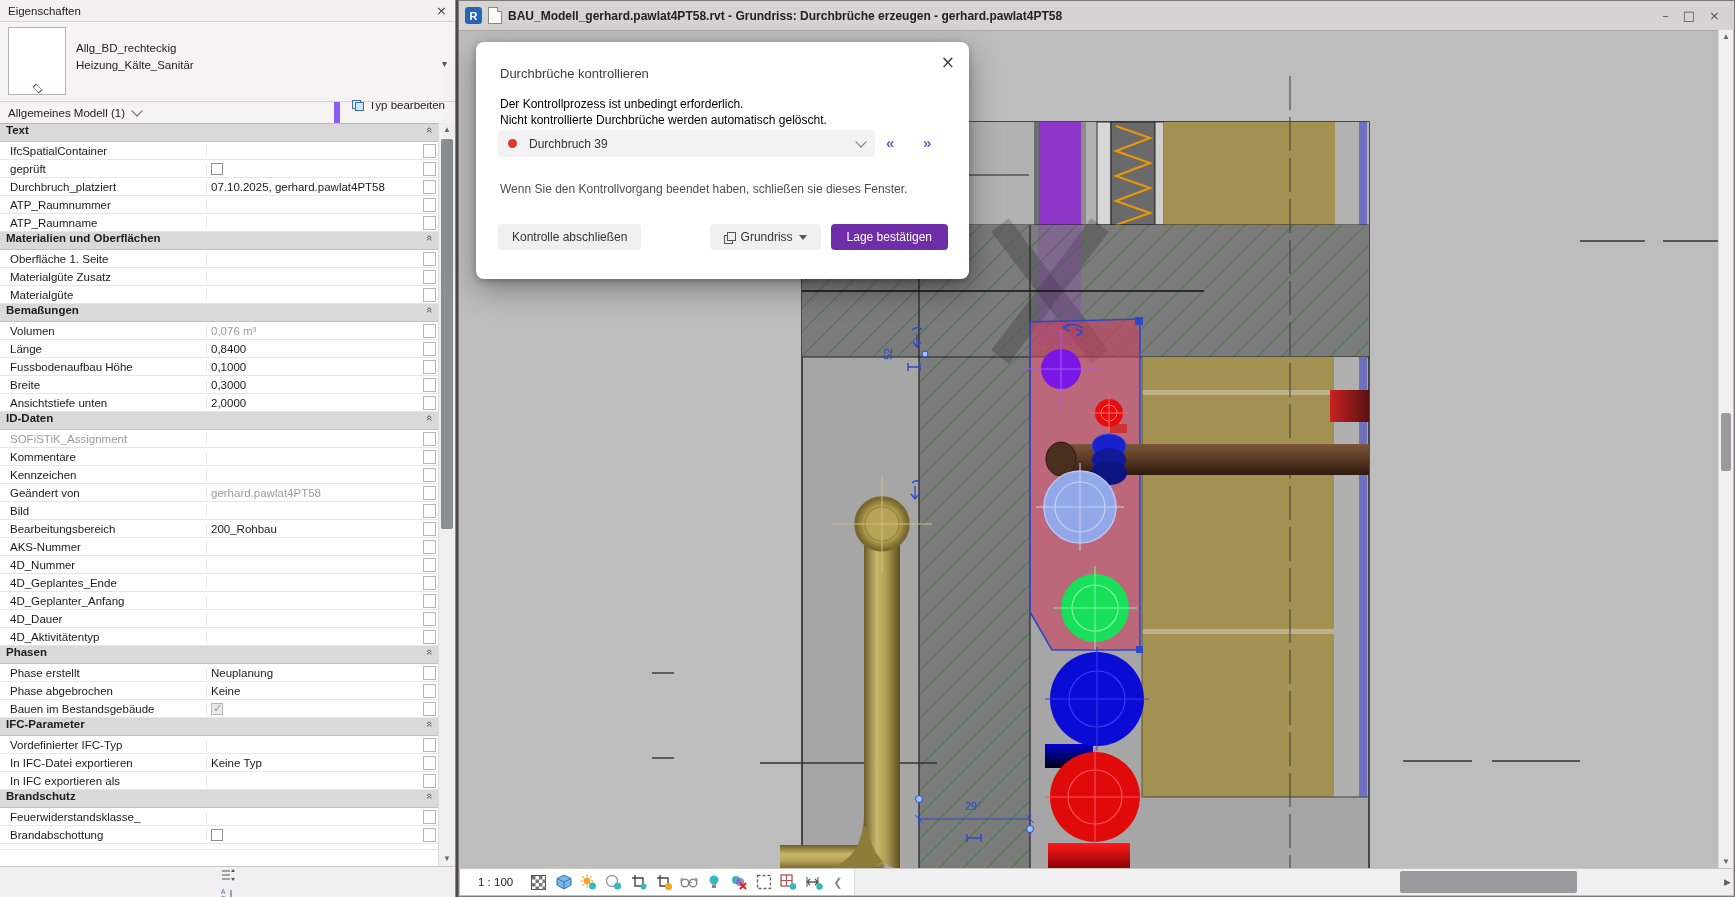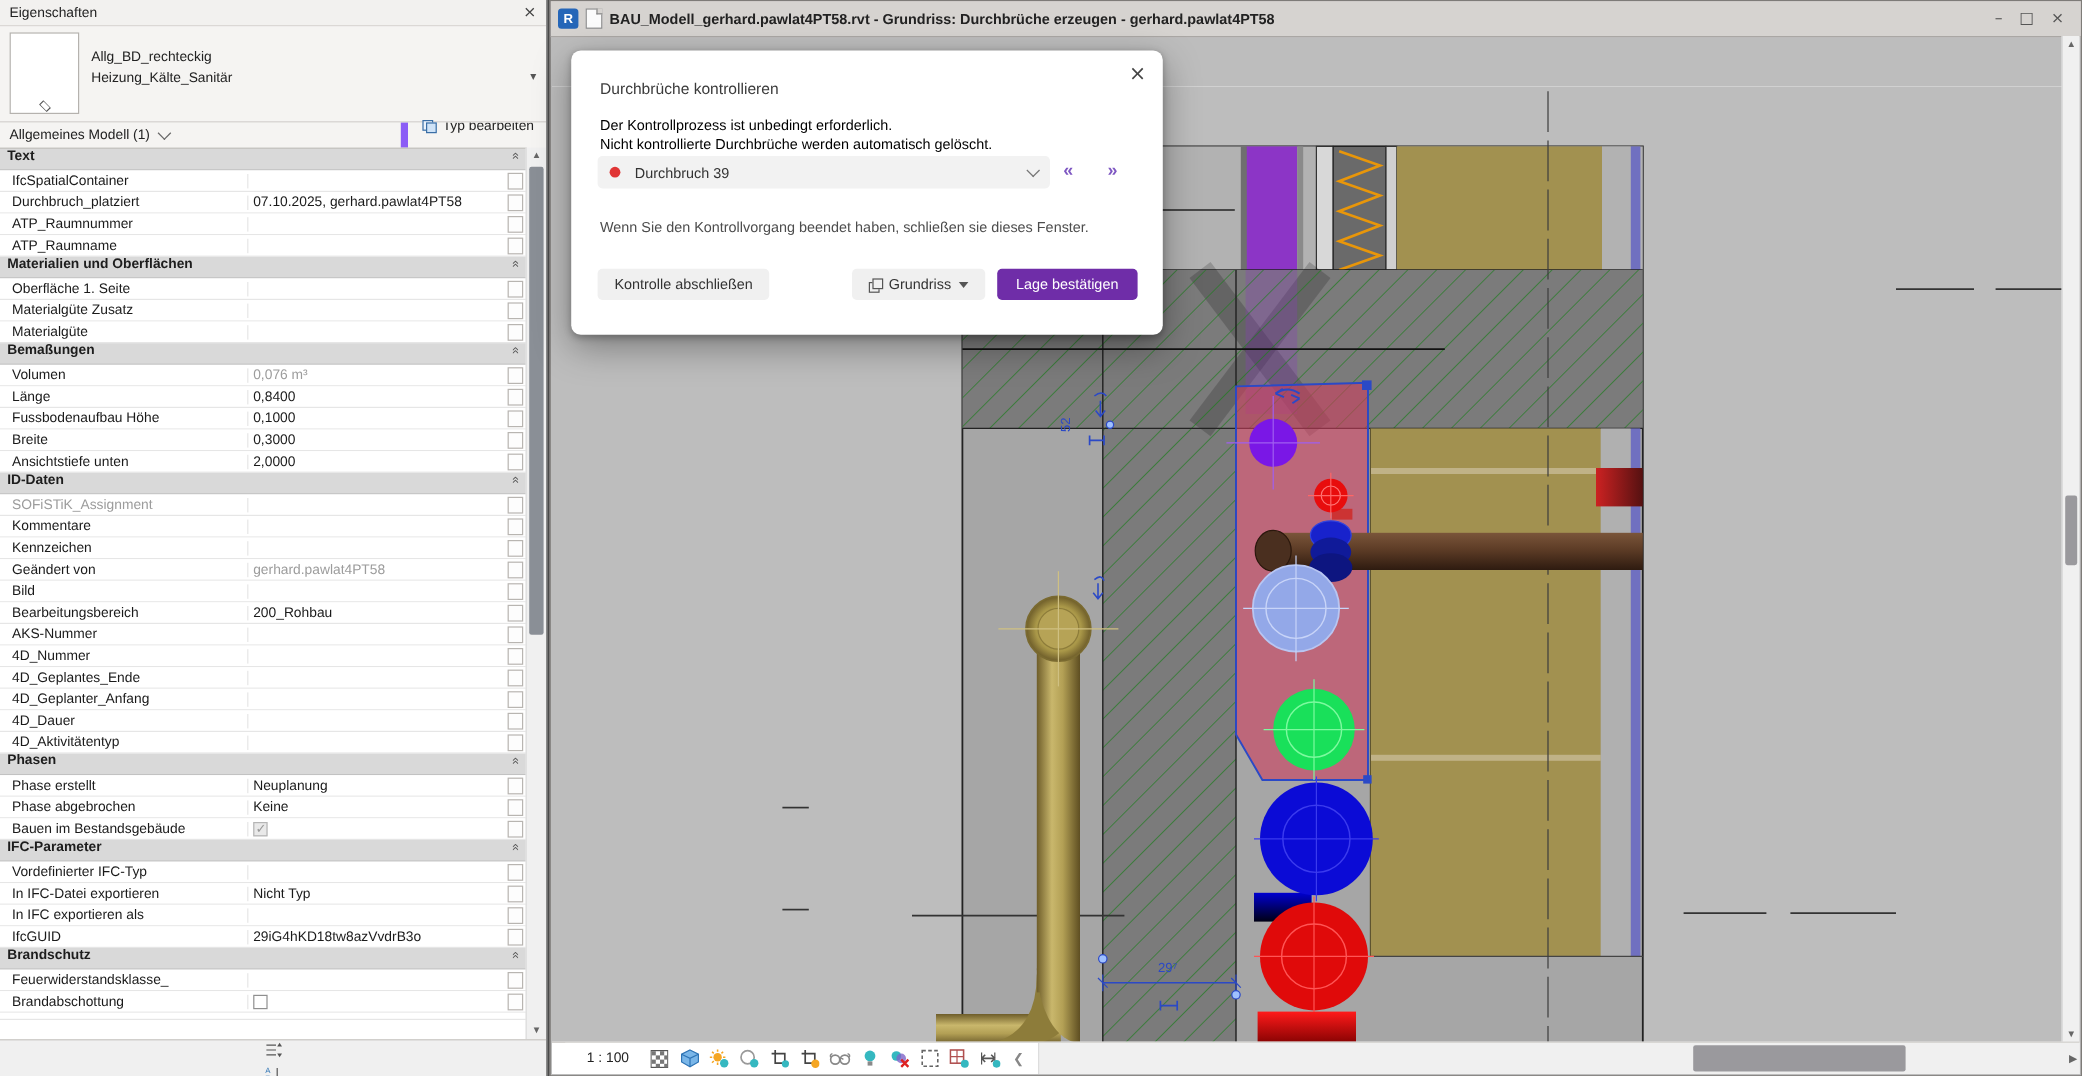--- a/index.html
+++ b/index.html
@@ -45,21 +45,21 @@
   .titlebar{height:29px;background:#d6d3d0;border-bottom:1px solid #aaa7a4;display:flex;align-items:center;padding:0 6px;gap:6px;}
   .ricon{width:17px;height:17px;background:#2566b8;border-radius:3px;color:#fff;font-weight:bold;font-size:11px;display:flex;align-items:center;justify-content:center;}
   .docicon{position:relative;width:12px;height:15px;background:#fbfbfb;border:1px solid #8a8a8a;}
   .docicon:before{content:"";position:absolute;right:-1px;top:-1px;width:4px;height:4px;background:#d6d3d0;border-left:1px solid #8a8a8a;border-bottom:1px solid #8a8a8a;}
   .wtitle{font-size:12px;font-weight:bold;color:#222;white-space:nowrap;overflow:hidden;}
   .winctl{margin-left:auto;display:flex;gap:14px;color:#555;font-size:13px;padding-right:8px;font-family:"DejaVu Sans",sans-serif;}
   .canvas-wrap{position:absolute;left:1px;top:29px;right:15px;bottom:27px;overflow:hidden;background:#e5e5e5;margin-top:42px;}
   .vscroll{position:absolute;right:1px;top:29px;width:14px;bottom:27px;background:#f0f0f0;border-left:1px solid #d8d8d8;}
   .vscroll .arr{position:absolute;left:0;width:100%;height:14px;text-align:center;color:#666;font-size:8px;line-height:14px;}
   .vscroll .thumb{position:absolute;left:2px;right:2px;top:383px;height:58px;background:#9a999d;border-radius:2px;}
-  .bottombar{position:absolute;left:1px;right:1px;bottom:1px;height:26px;background:#fff;border-top:1px solid #c9c6c2;display:flex;align-items:stretch;padding-left:11px;}
+  .bottombar{position:absolute;left:1px;right:1px;bottom:1px;height:26px;background:#fff;border-top:1px solid #c9c6c2;display:flex;align-items:stretch;}
   .viewbar{display:flex;align-items:center;gap:6px;padding:0 8px;background:#fff;}
   .scale-btn{font-size:11.5px;color:#222;padding:2px 10px;}
   .vicon{width:19px;height:19px;display:flex;align-items:center;justify-content:center;}
   .collapse{color:#888;font-size:11px;padding:0 4px;}
   .hscroll{flex:1;position:relative;background:#f0f0f0;border-left:1px solid #ddd;}
   .hscroll .thumb{position:absolute;top:2px;bottom:2px;left:545px;width:177px;background:#9a999d;border-radius:2px;}
   .hscroll .arr{position:absolute;right:2px;top:0;height:100%;display:flex;align-items:center;color:#666;font-size:9px;}
   
   .dialog{position:absolute;left:476px;top:42px;width:493px;height:237px;background:#fff;border-radius:8px;box-shadow:0 10px 30px rgba(0,0,0,.35),0 2px 6px rgba(0,0,0,.25);z-index:40;}
   .dlg-close{position:absolute;right:14px;top:10px;font-size:17px;color:#444;font-family:"DejaVu Sans",sans-serif;cursor:default;}
@@ -115,20 +115,27 @@
         <div class="psec">
           <span>Text</span>
           <span class="updbl">«</span>
         </div>
         <div class="prow">
           <span class="lab">IfcSpatialContainer</span>
           <span class="val"></span>
           <span class="mini"></span>
         </div>
         <div class="prow">
+          <span class="lab">geprüft</span>
+          <span class="val">
+            <span class="cb"></span>
+          </span>
+          <span class="mini"></span>
+        </div>
+        <div class="prow">
           <span class="lab">Durchbruch_platziert</span>
           <span class="val">07.10.2025, gerhard.pawlat4PT58</span>
           <span class="mini"></span>
         </div>
         <div class="prow">
           <span class="lab">ATP_Raumnummer</span>
           <span class="val"></span>
           <span class="mini"></span>
         </div>
         <div class="prow">
@@ -273,31 +280,26 @@
           <span>IFC-Parameter</span>
           <span class="updbl">«</span>
         </div>
         <div class="prow">
           <span class="lab">Vordefinierter IFC-Typ</span>
           <span class="val"></span>
           <span class="mini"></span>
         </div>
         <div class="prow">
           <span class="lab">In IFC-Datei exportieren</span>
-          <span class="val">Nicht Typ</span>
+          <span class="val">Keine Typ</span>
           <span class="mini"></span>
         </div>
         <div class="prow">
           <span class="lab">In IFC exportieren als</span>
           <span class="val"></span>
-          <span class="mini"></span>
-        </div>
-        <div class="prow">
-          <span class="lab">IfcGUID</span>
-          <span class="val">29iG4hKD18tw8azVvdrB3o</span>
           <span class="mini"></span>
         </div>
         <div class="psec">
           <span>Brandschutz</span>
           <span class="updbl">«</span>
         </div>
         <div class="prow">
           <span class="lab">Feuerwiderstandsklasse_</span>
           <span class="val"></span>
           <span class="mini"></span>

